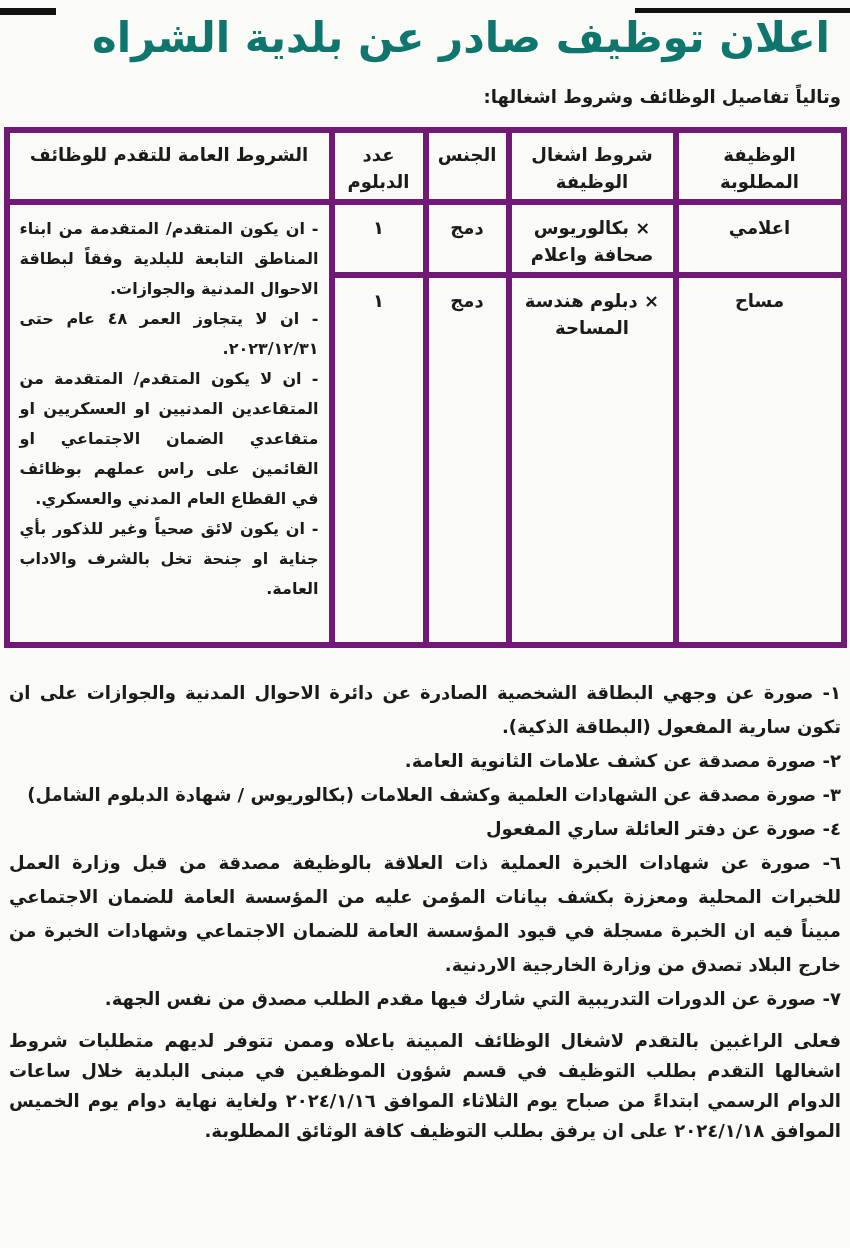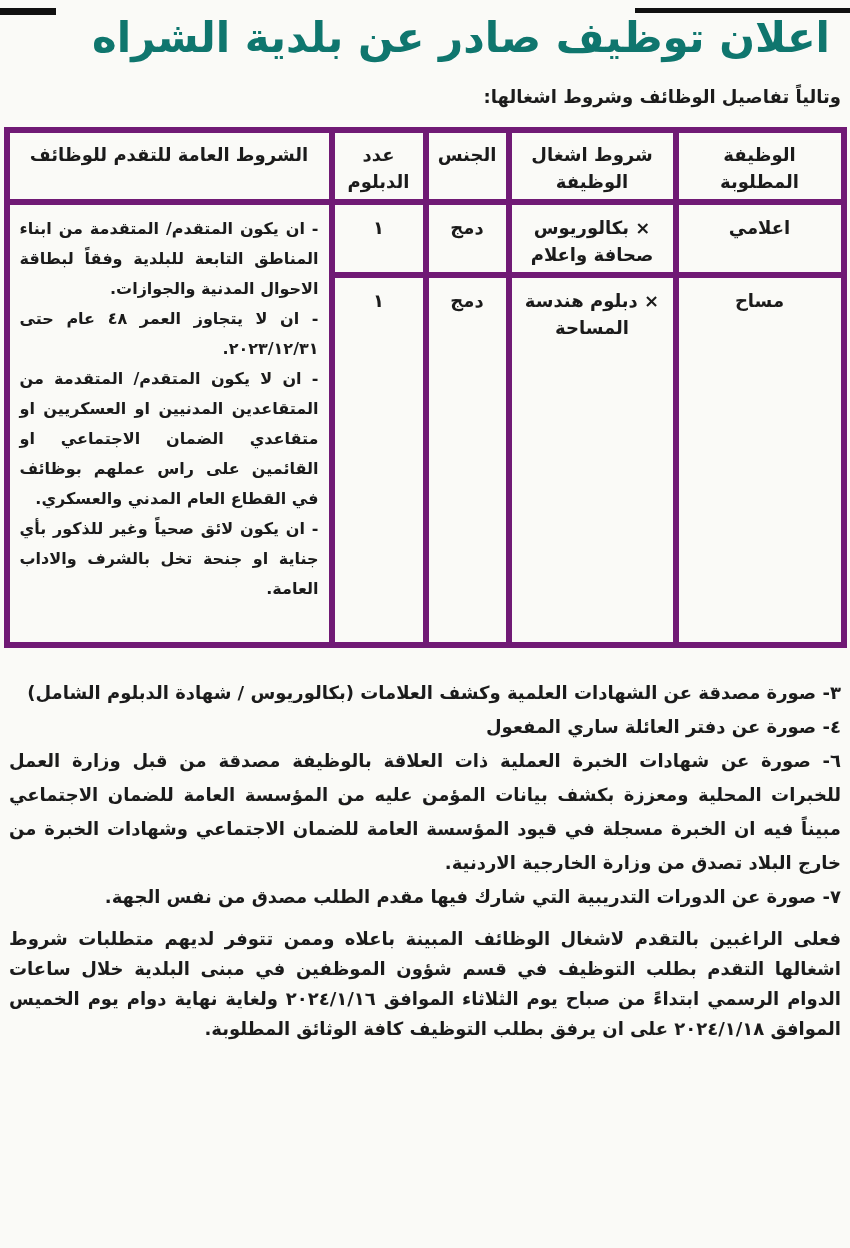--- a/index.html
+++ b/index.html
@@ -154,20 +154,22 @@
       <tr class="row-2">
         <td class="cell-center">مساح</td>
         <td class="cell-center">× دبلوم هندسة المساحة</td>
         <td class="cell-center">دمج</td>
         <td class="cell-center">١</td>
       </tr>
     </tbody>
   </table>
 
   <div class="docs">
+    <div class="doc-line">١- صورة عن وجهي البطاقة الشخصية الصادرة عن دائرة الاحوال المدنية والجوازات على ان تكون سارية المفعول (البطاقة الذكية).</div>
+    <div class="doc-line">٢- صورة مصدقة عن كشف علامات الثانوية العامة.</div>
     <div class="doc-line">٣- صورة مصدقة عن الشهادات العلمية وكشف العلامات (بكالوريوس / شهادة الدبلوم الشامل)</div>
     <div class="doc-line">٤- صورة عن دفتر العائلة ساري المفعول</div>
     <div class="doc-line">٦- صورة عن شهادات الخبرة العملية ذات العلاقة بالوظيفة مصدقة من قبل وزارة العمل للخبرات المحلية ومعززة بكشف بيانات المؤمن عليه من المؤسسة العامة للضمان الاجتماعي مبيناً فيه ان الخبرة مسجلة في قيود المؤسسة العامة للضمان الاجتماعي وشهادات الخبرة من خارج البلاد تصدق من وزارة الخارجية الاردنية.</div>
     <div class="doc-line">٧- صورة عن الدورات التدريبية التي شارك فيها مقدم الطلب مصدق من نفس الجهة.</div>
   </div>
 
   <div class="closing">
     <p class="para">فعلى الراغبين بالتقدم لاشغال الوظائف المبينة باعلاه وممن تتوفر لديهم متطلبات شروط اشغالها التقدم بطلب التوظيف في قسم شؤون الموظفين في مبنى البلدية خلال ساعات الدوام الرسمي ابتداءً من صباح يوم الثلاثاء الموافق ٢٠٢٤/١/١٦ ولغاية نهاية دوام يوم الخميس الموافق ٢٠٢٤/١/١٨ على ان يرفق بطلب التوظيف كافة الوثائق المطلوبة.</p>
 
   </div>

